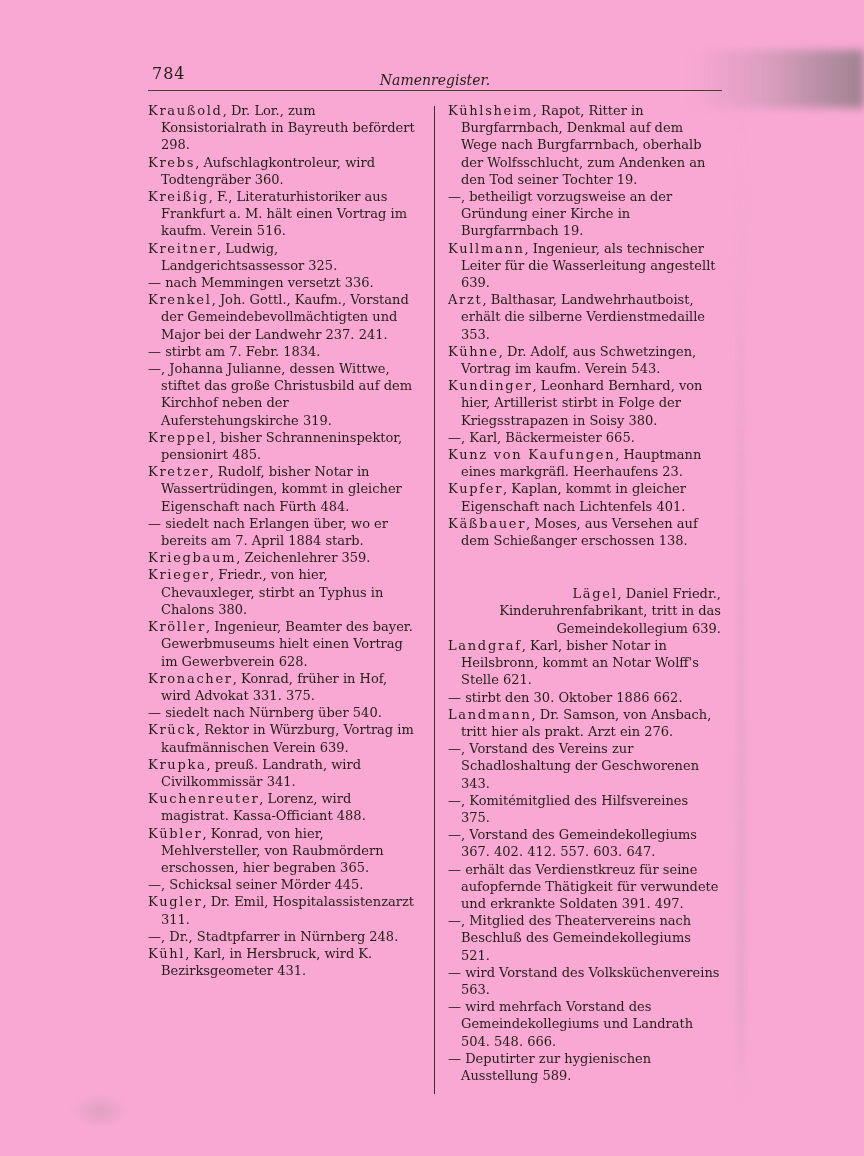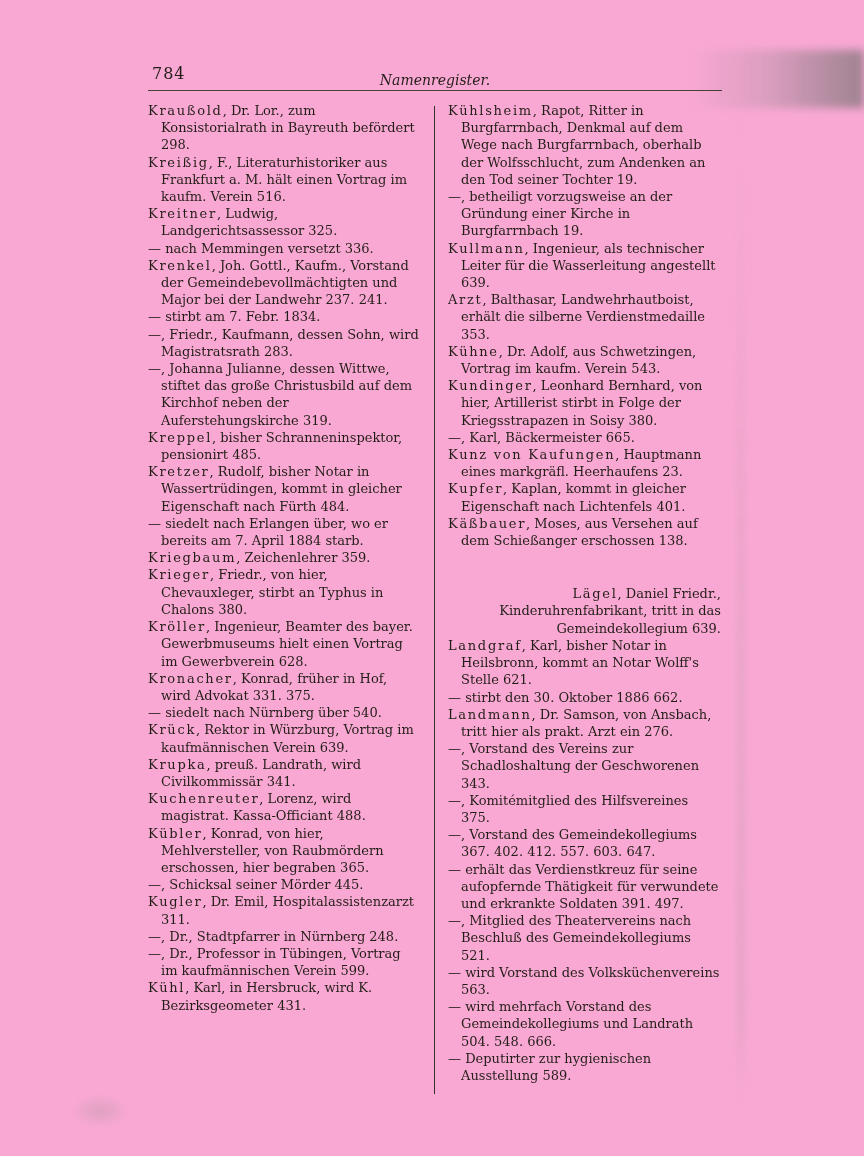--- a/index.html
+++ b/index.html
@@ -125,43 +125,42 @@
   <div class="header">
     <span class="page-number">784</span>
     <span class="page-title">Namenregister.</span>
   </div>
 
   <div class="header-rule"></div>
 
   <div class="columns">
     <div class="col" id="col-left">
         <p class="entry"><span class="head">Kraußold</span>, Dr. Lor., zum Konsistorialrath in Bayreuth befördert 298.</p>
+        <p class="entry"><span class="head">Krebs</span>, Aufschlagkontroleur, wird Todtengräber 360.</p>
         <p class="entry"><span class="head">Kreißig</span>, F., Literaturhistoriker aus Frankfurt a. M. hält einen Vortrag im kaufm. Verein 516.</p>
         <p class="entry"><span class="head">Kreitner</span>, Ludwig, Landgerichtsassessor 325.</p>
         <p class="entry">— nach Memmingen versetzt 336.</p>
         <p class="entry"><span class="head">Krenkel</span>, Joh. Gottl., Kaufm., Vorstand der Gemeindebevollmächtigten und Major bei der Landwehr 237. 241.</p>
         <p class="entry">— stirbt am 7. Febr. 1834.</p>
-        <p class="entry">—, Friedr., Kaufmann, dessen Sohn, wird Magistratsrath 283.</p>
         <p class="entry">—, Johanna Julianne, dessen Wittwe, stiftet das große Christusbild auf dem Kirchhof neben der Auferstehungskirche 319.</p>
         <p class="entry"><span class="head">Kreppel</span>, bisher Schranneninspektor, pensionirt 485.</p>
         <p class="entry"><span class="head">Kretzer</span>, Rudolf, bisher Notar in Wassertrüdingen, kommt in gleicher Eigenschaft nach Fürth 484.</p>
         <p class="entry">— siedelt nach Erlangen über, wo er bereits am 7. April 1884 starb.</p>
         <p class="entry"><span class="head">Kriegbaum</span>, Zeichenlehrer 359.</p>
         <p class="entry"><span class="head">Krieger</span>, Friedr., von hier, Chevauxleger, stirbt an Typhus in Chalons 380.</p>
         <p class="entry"><span class="head">Kröller</span>, Ingenieur, Beamter des bayer. Gewerbmuseums hielt einen Vortrag im Gewerbverein 628.</p>
         <p class="entry"><span class="head">Kronacher</span>, Konrad, früher in Hof, wird Advokat 331. 375.</p>
         <p class="entry">— siedelt nach Nürnberg über 540.</p>
         <p class="entry"><span class="head">Krück</span>, Rektor in Würzburg, Vortrag im kaufmännischen Verein 639.</p>
         <p class="entry"><span class="head">Krupka</span>, preuß. Landrath, wird Civilkommissär 341.</p>
         <p class="entry"><span class="head">Kuchenreuter</span>, Lorenz, wird magistrat. Kassa-Officiant 488.</p>
         <p class="entry"><span class="head">Kübler</span>, Konrad, von hier, Mehlversteller, von Raubmördern erschossen, hier begraben 365.</p>
         <p class="entry">—, Schicksal seiner Mörder 445.</p>
         <p class="entry"><span class="head">Kugler</span>, Dr. Emil, Hospitalassistenzarzt 311.</p>
         <p class="entry">—, Dr., Stadtpfarrer in Nürnberg 248.</p>
-        <p class="entry">—, Dr., Professor in Tübingen, Vortrag im kaufmännischen Verein 599.</p>
         <p class="entry"><span class="head">Kühl</span>, Karl, in Hersbruck, wird K. Bezirksgeometer 431.</p>
       </div>
     <div class="col-divider"></div>
     <div class="col" id="col-right">
         <p class="entry"><span class="head">Kühlsheim</span>, Rapot, Ritter in Burgfarrnbach, Denkmal auf dem Wege nach Burgfarrnbach, oberhalb der Wolfsschlucht, zum Andenken an den Tod seiner Tochter 19.</p>
         <p class="entry">—, betheiligt vorzugsweise an der Gründung einer Kirche in Burgfarrnbach 19.</p>
         <p class="entry"><span class="head">Kullmann</span>, Ingenieur, als technischer Leiter für die Wasserleitung angestellt 639.</p>
         <p class="entry"><span class="head">Arzt</span>, Balthasar, Landwehrhautboist, erhält die silberne Verdienstmedaille 353.</p>
         <p class="entry"><span class="head">Kühne</span>, Dr. Adolf, aus Schwetzingen, Vortrag im kaufm. Verein 543.</p>
         <p class="entry"><span class="head">Kundinger</span>, Leonhard Bernhard, von hier, Artillerist stirbt in Folge der Kriegsstrapazen in Soisy 380.</p>

